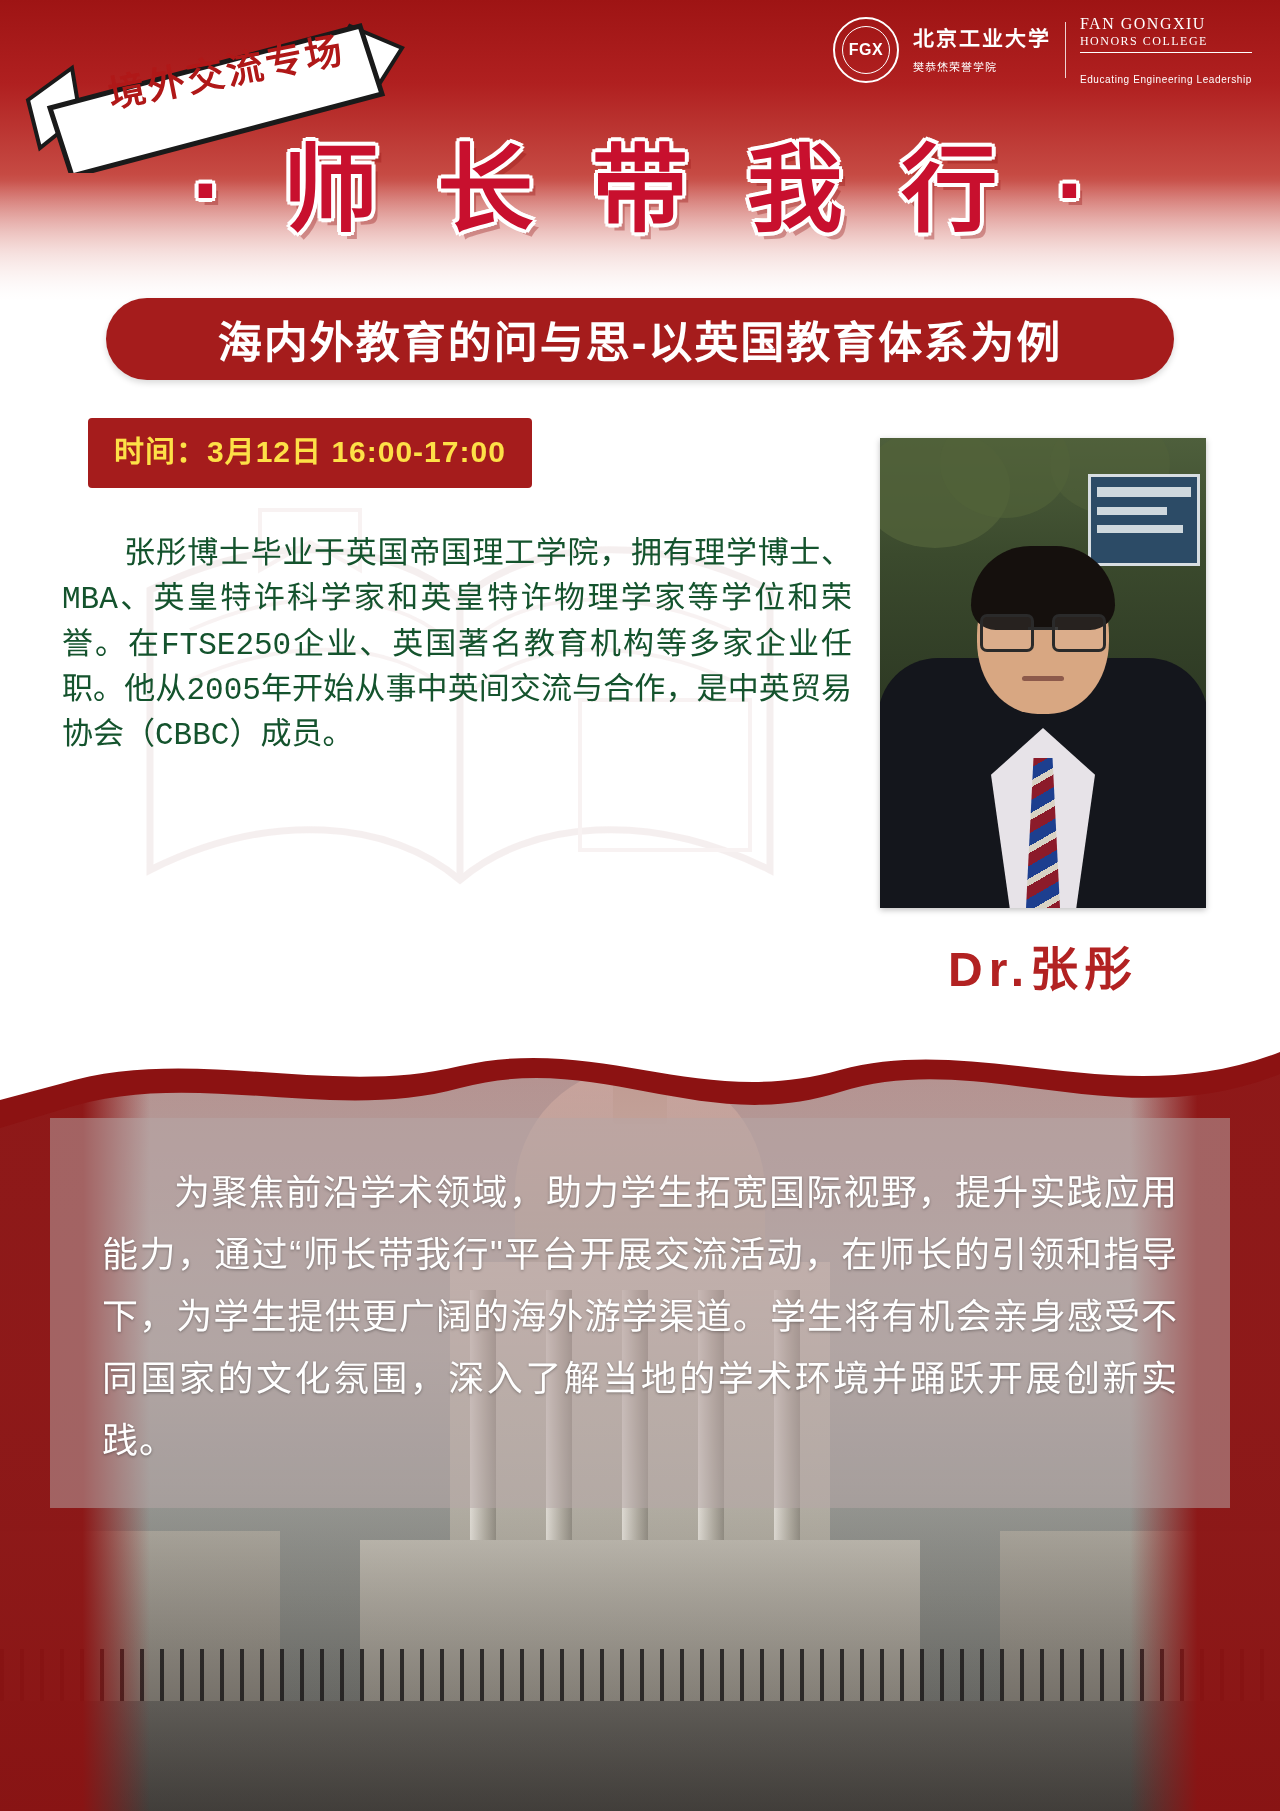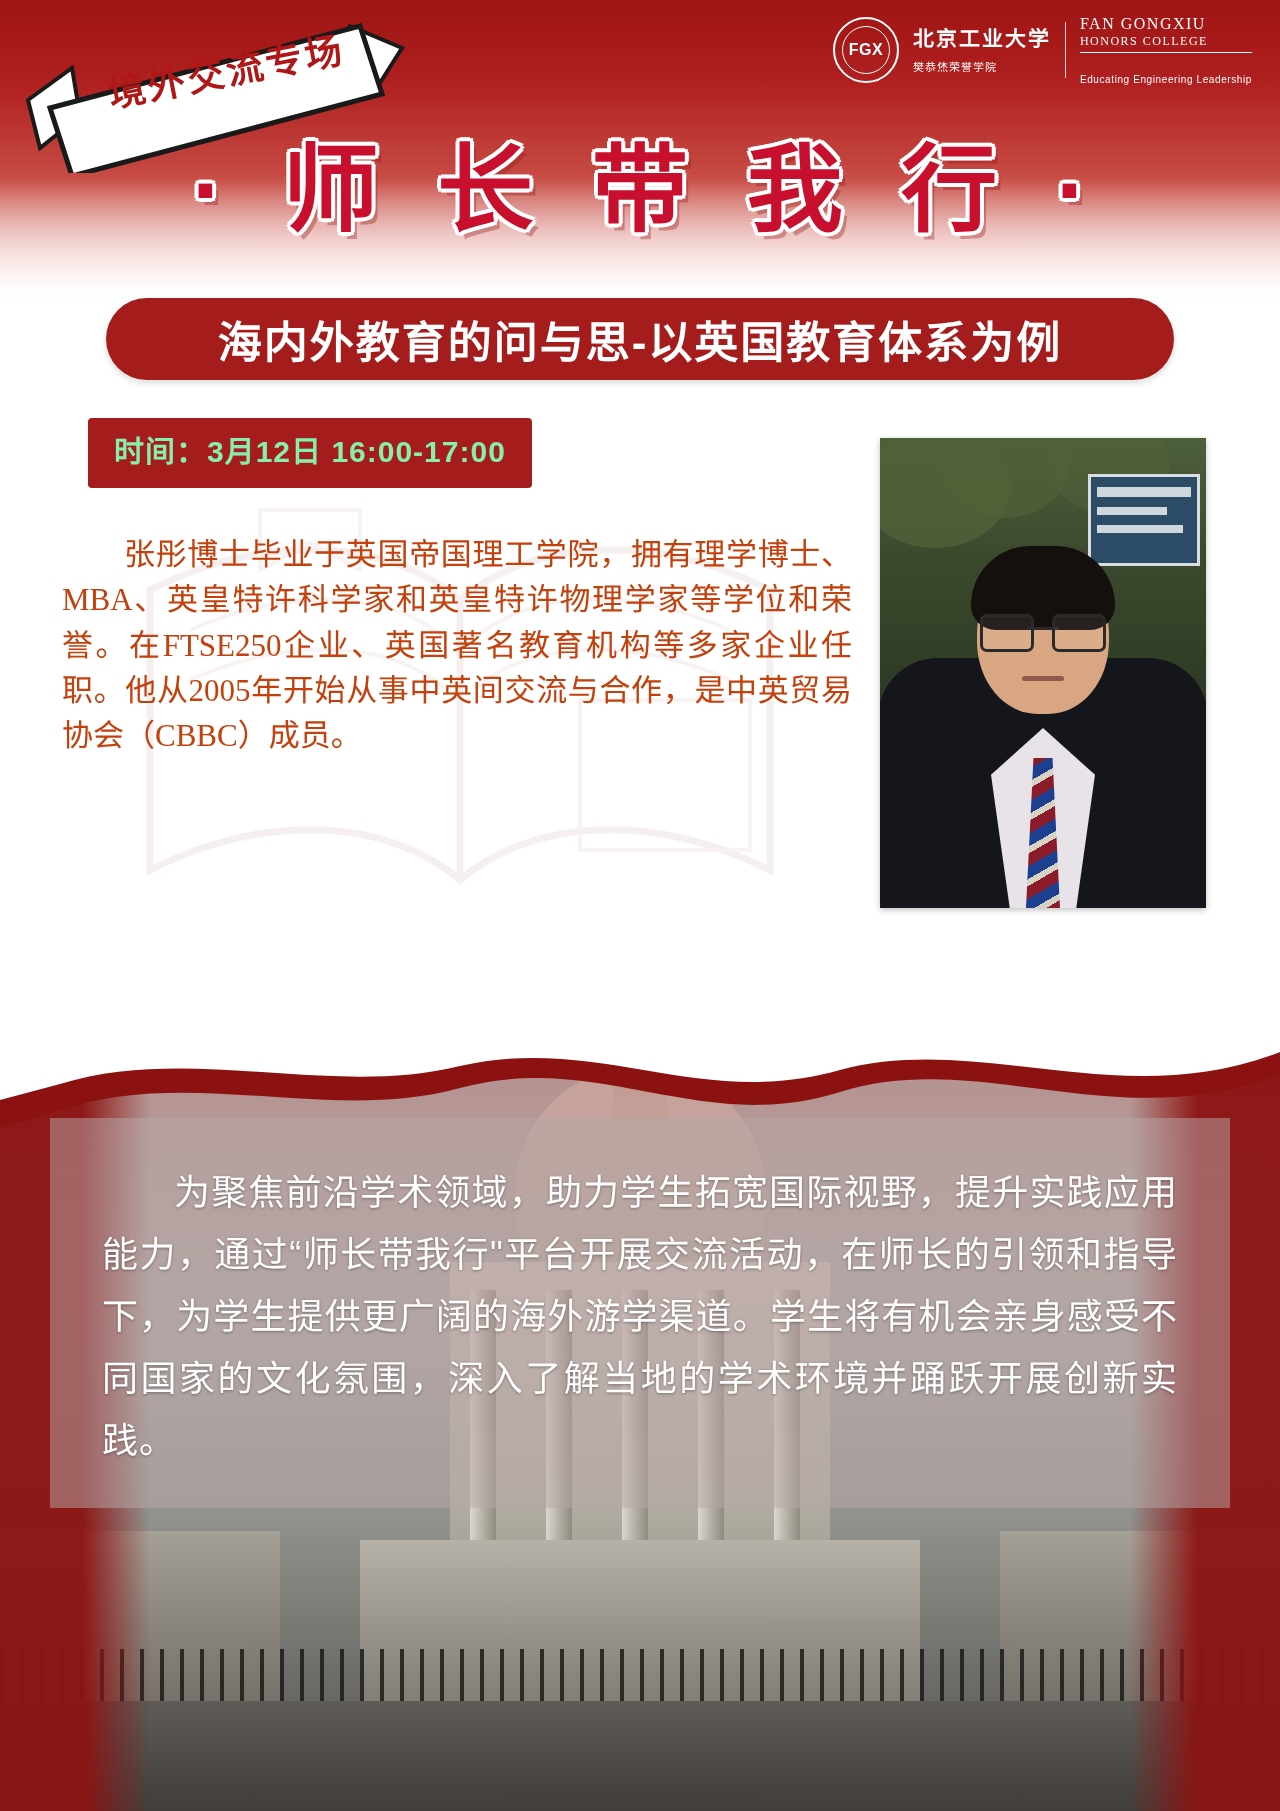--- a/index.html
+++ b/index.html
@@ -101,35 +101,35 @@
 
   
   .watermark{
     position:absolute;left:110px;top:470px;width:700px;height:470px;
     opacity:.16;pointer-events:none;
   }
 
   
   .info-box{
     position:absolute;left:88px;top:418px;
-    background:#a51c1c;color:#86efac;
+    background:#a51c1c;color:#fde047;
     padding:12px 26px 14px 26px;
     border-radius:4px;
     line-height:1.45;
   }
   .info-box div{
     font-size:30px;font-weight:bold;letter-spacing:1px;white-space:nowrap;
   }
 
   
   .bio{
     position:absolute;left:62px;top:532px;width:790px;
-    font-size:31px;line-height:1.46;color:#c2410c;
+    font-size:31px;line-height:1.46;color:#14532d;
     text-align:justify;
-    font-family:Liberation Serif, serif;
+    font-family:Liberation Mono, monospace;
   }
   .bio p{margin:0 0 2px 0;text-indent:2em;}
 
   
   .portrait{
     position:absolute;left:880px;top:438px;width:326px;height:470px;
     overflow:hidden;
     background:#2f3a28;
     box-shadow:0 2px 6px rgba(0,0,0,.25);
   }
@@ -339,20 +339,21 @@
     <div class="pt-head"></div>
     <div class="pt-hair"></div>
     <div class="pt-glass">
       <div class="lens l"></div>
         <div class="bridge"></div>
         <div class="lens r"></div>
     </div>
     <div class="pt-mouth"></div>
   </div>
 
+  <div class="dr-name">Dr.张彤</div>
 
   <div class="bottom-sec">
     <div class="photo">
       <div class="bldg-dome">
         <div class="bldg-lantern"></div>
       </div>
       <div class="bldg-drum"></div>
       <div class="col" style="left:470px;"></div>
       <div class="col" style="left:546px;"></div>
       <div class="col" style="left:622px;"></div>

